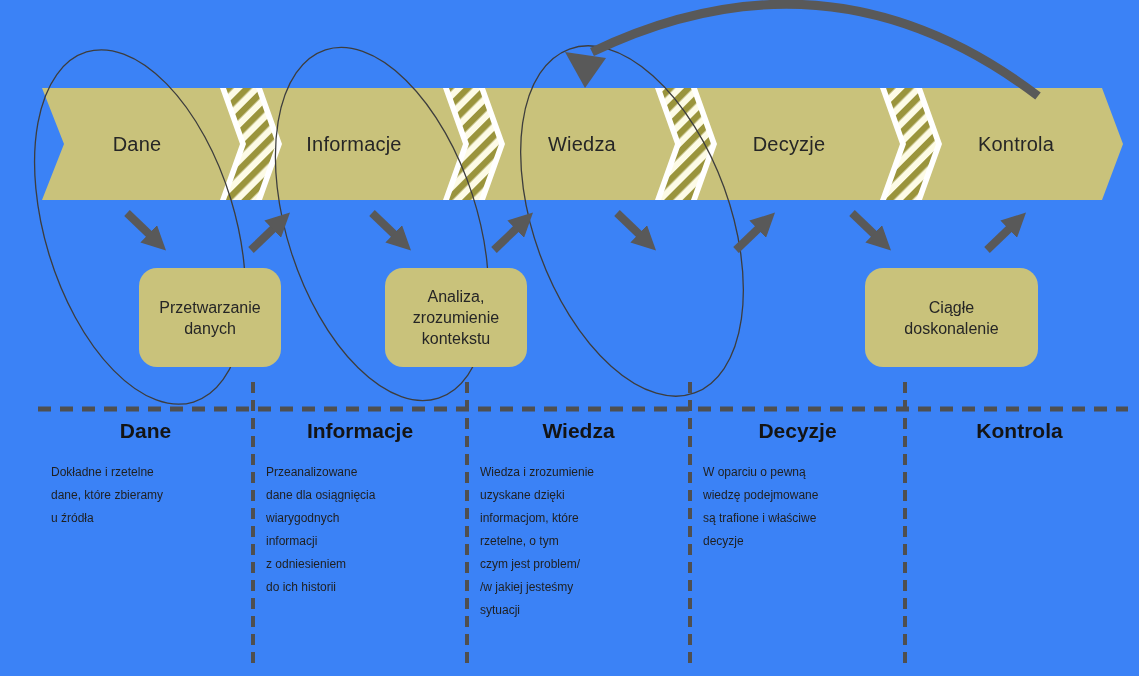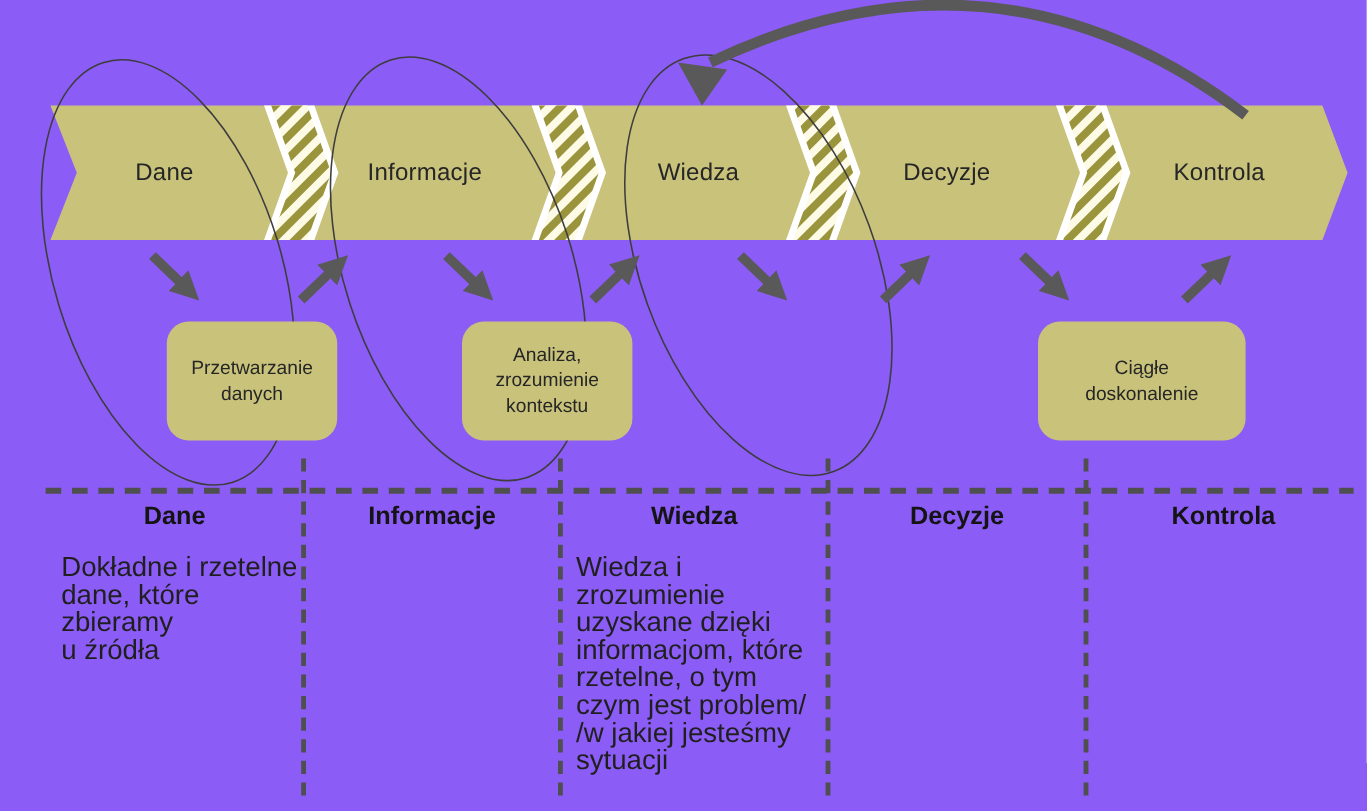--- a/index.html
+++ b/index.html
@@ -1,18 +1,18 @@
 <!DOCTYPE html>
 <html><head>
 <meta charset="utf-8">
 <style>
   html,body { margin:0; padding:0; background:#ffffff; }
   .canvas {
     position:relative; width:1139px; height:676px; overflow:hidden;
-    background:#8b5cf6;
+    background:#3b82f6;
     font-family:"Liberation Sans", "DejaVu Sans", sans-serif;
     color:#262626;
   }
   .layer { position:absolute; left:0; top:0; width:1139px; height:676px; }
 
   .band-label {
     position:absolute; top:133px; width:180px; margin-left:-90px;
     text-align:center; font-size:20px; color:#262626; letter-spacing:0.2px;
   }
   .process-box {
@@ -23,21 +23,21 @@
     white-space:pre-line; color:#262626;
   }
   .col {
     position:absolute; top:419px;
   }
   .col-title {
     text-align:center; font-size:21px; font-weight:bold; color:#141414;
     margin:0 0 4px 0;
   }
   .col-body {
-    font-size:23px; line-height:23px; color:#1f1f1f;
+    font-size:12px; line-height:23px; color:#1f1f1f;
     white-space:pre-line; padding-left:11px; padding-right:2px;margin-top:18px;
   }
 </style>
 </head>
 <body>
 
 <div class="canvas">
 
   <svg class="layer" viewBox="0 0 1139 676">
     <defs>
@@ -107,31 +107,41 @@
 doskonalenie</div>
 
   <div class="col" style="left:40px; width:211px">
     <div class="col-title">Dane</div>
     <div class="col-body">Dokładne i rzetelne
 dane, które zbieramy
 u źródła</div>
   </div>
   <div class="col" style="left:255px; width:210px">
     <div class="col-title">Informacje</div>
+    <div class="col-body">Przeanalizowane
+dane dla osiągnięcia
+wiarygodnych
+informacji
+z odniesieniem
+do ich historii</div>
   </div>
   <div class="col" style="left:469px; width:219px">
     <div class="col-title">Wiedza</div>
     <div class="col-body">Wiedza i zrozumienie
 uzyskane dzięki
 informacjom, które
 rzetelne, o tym
 czym jest problem/
 /w jakiej jesteśmy
 sytuacji</div>
   </div>
   <div class="col" style="left:692px; width:211px">
     <div class="col-title">Decyzje</div>
+    <div class="col-body">W oparciu o pewną
+wiedzę podejmowane
+są trafione i właściwe
+decyzje</div>
   </div>
   <div class="col" style="left:907px; width:225px">
     <div class="col-title">Kontrola</div>
   </div>
 
 </div>
 
 </body></html>

